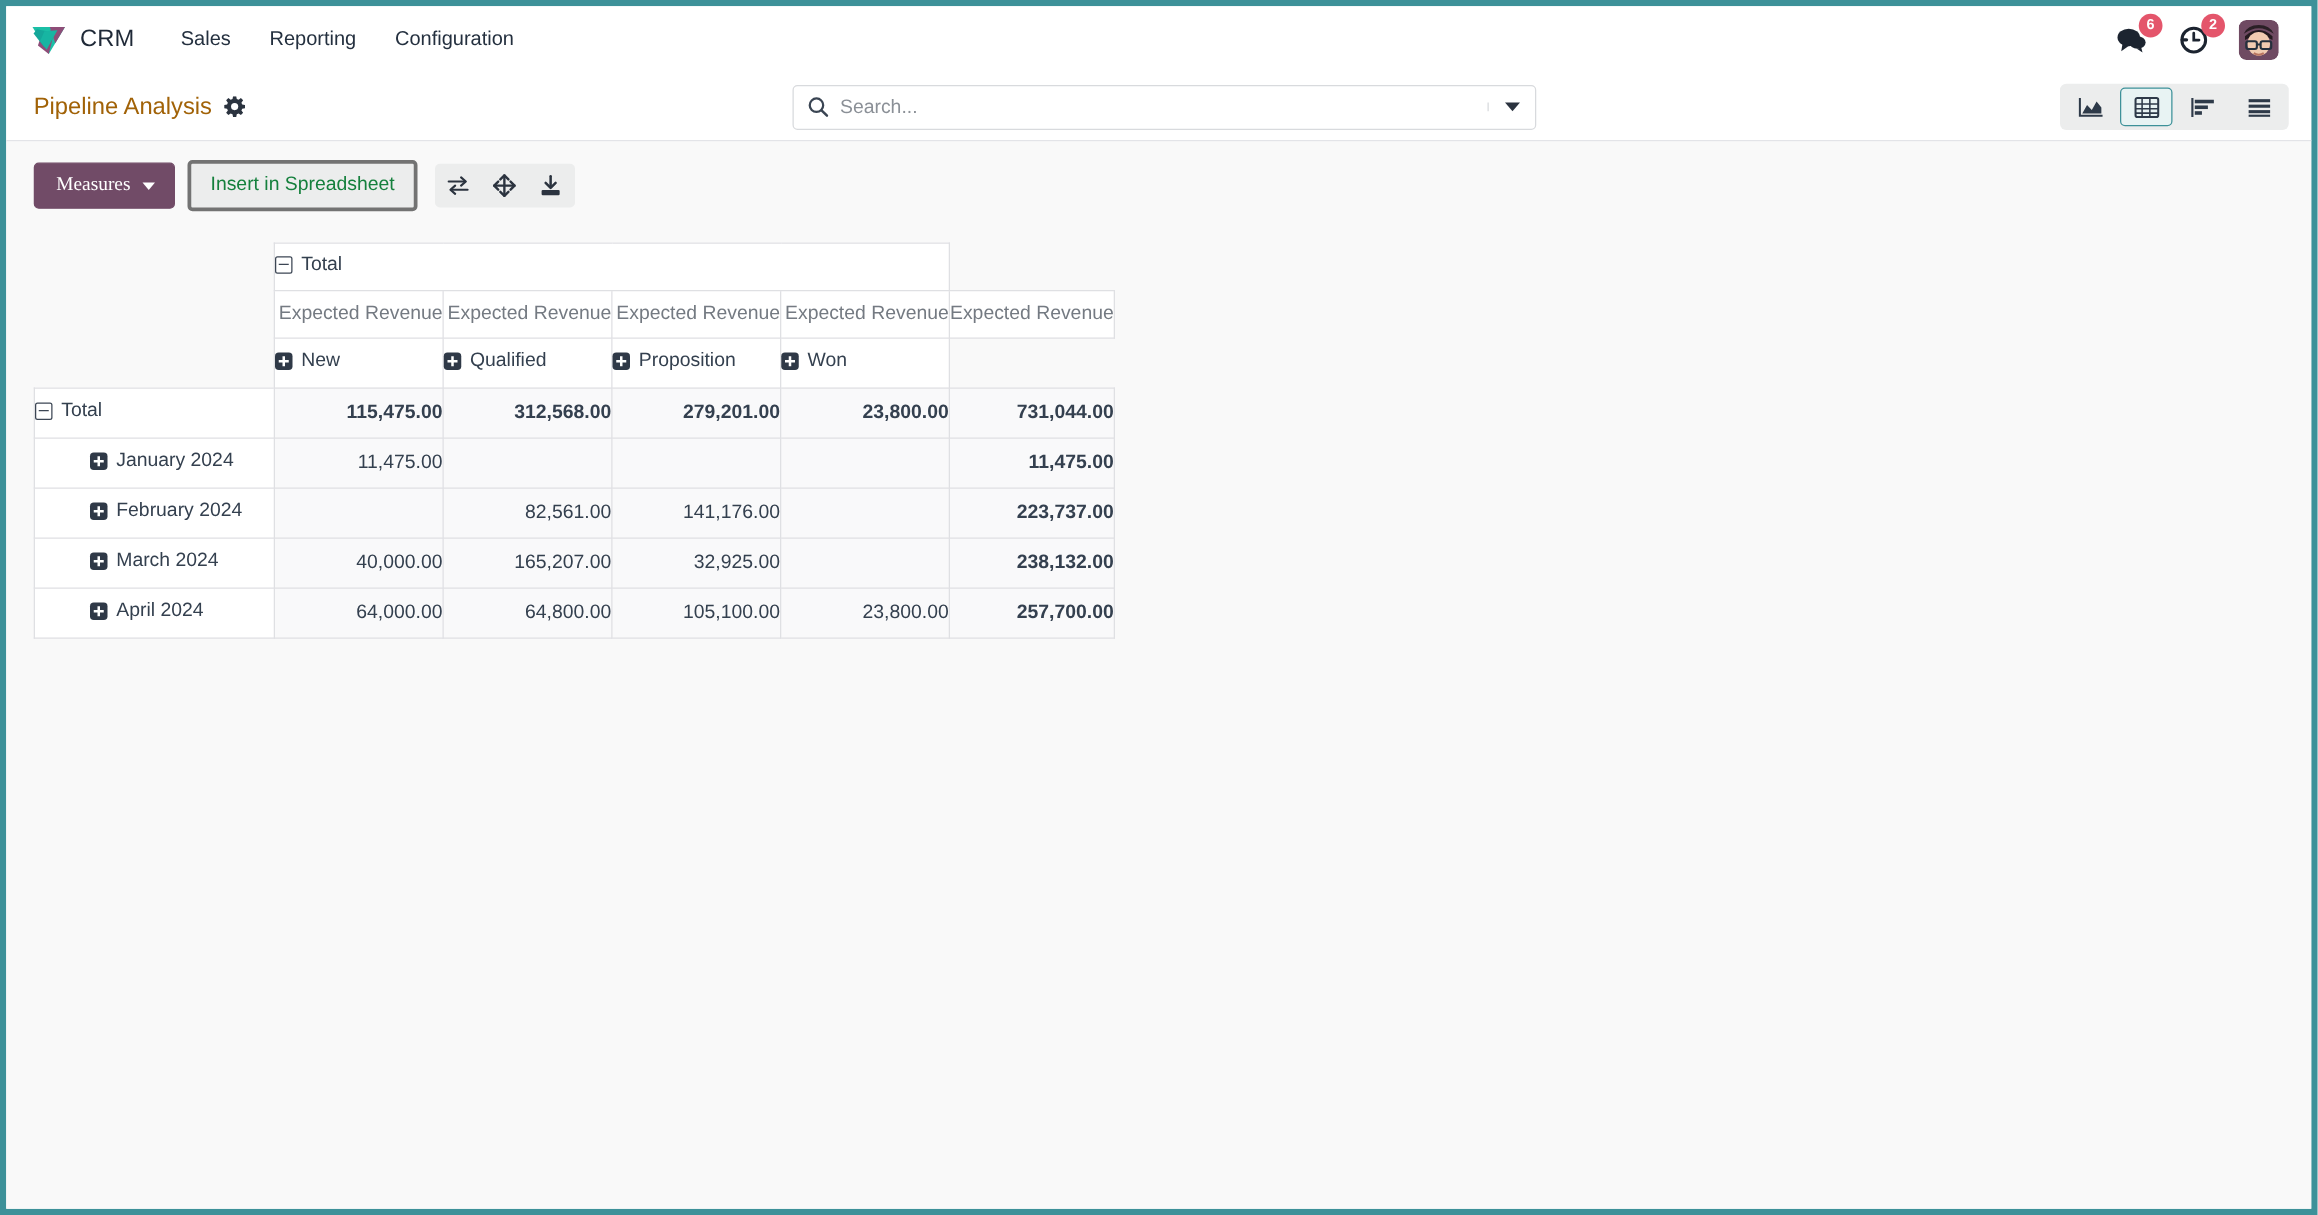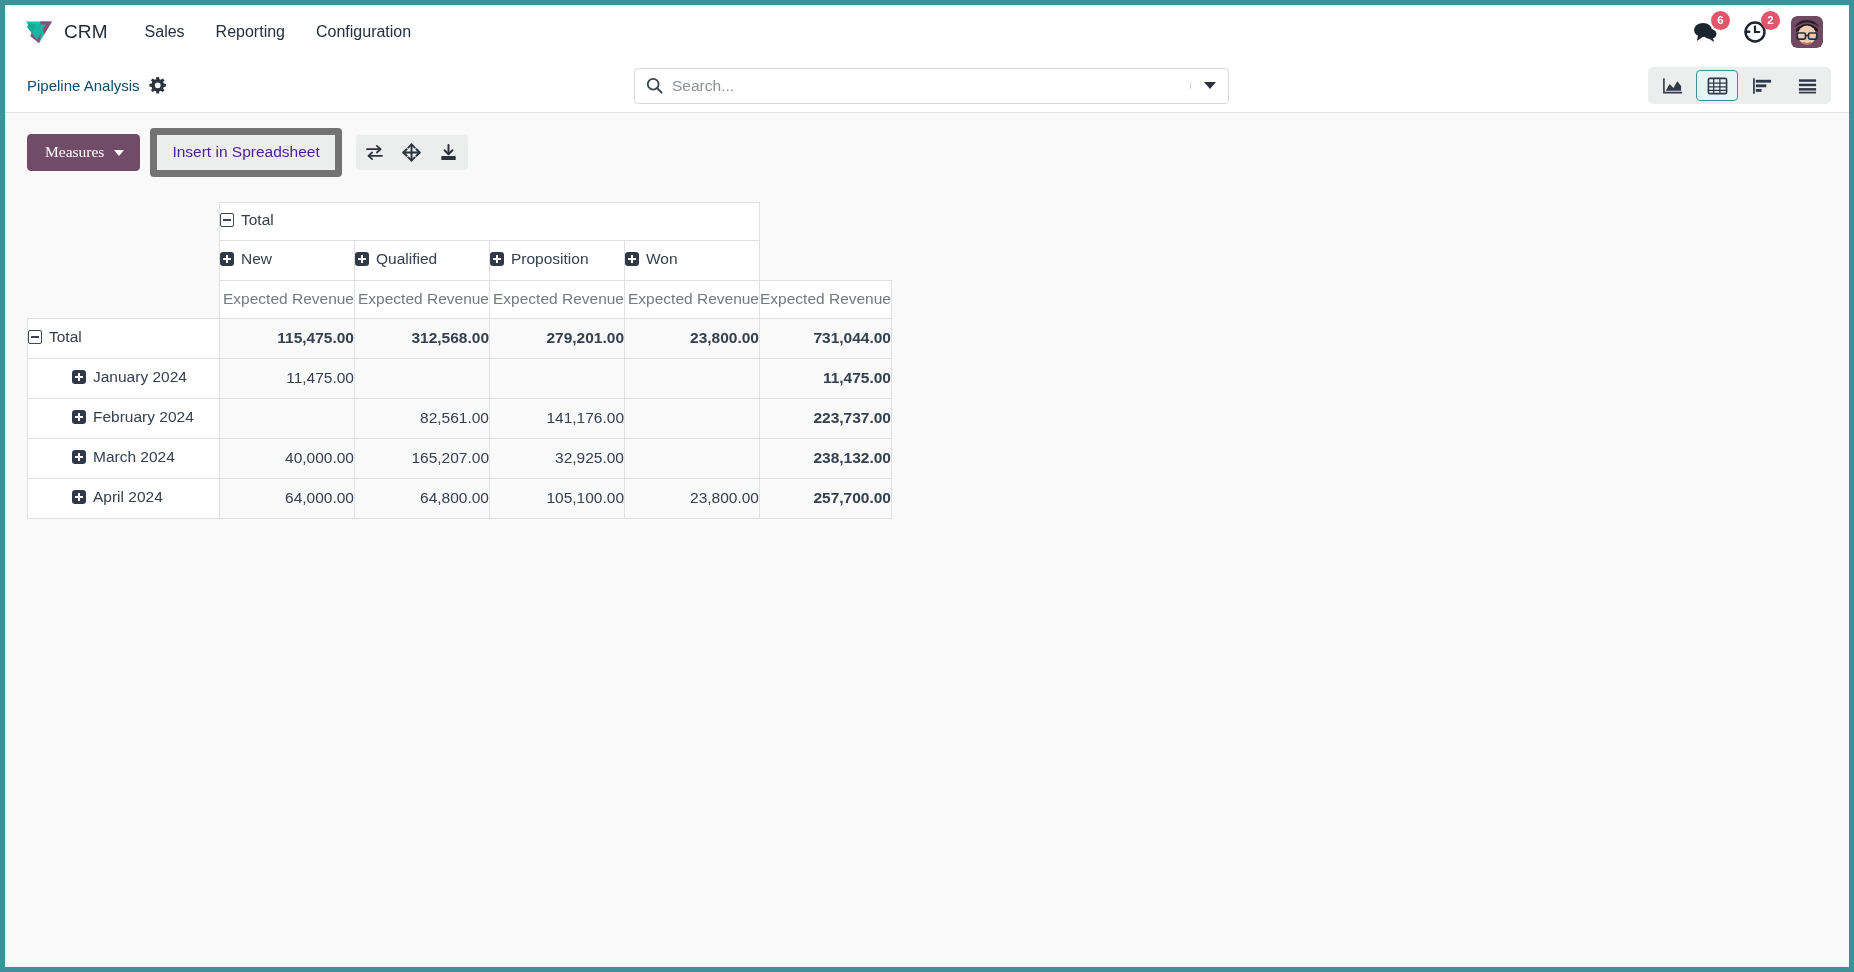--- a/index.html
+++ b/index.html
@@ -117,22 +117,22 @@
   }
 
   .breadcrumb-area {
     display: flex;
     align-items: center;
     gap: 9px;
     min-width: 300px;
   }
 
   .page-title {
-    font-size: 15px;
-    color: #0c4a6e;
+    font-size: 19px;
+    color: #a16207;
   }
 
   .gear-icon { display: flex; align-items: center; cursor: pointer; color: #2b333f; }
 
   .searchview {
     position: absolute;
     left: 629px;
     width: 595px;
     height: 36px;
     display: flex;
@@ -240,22 +240,22 @@
   .btn-measures .caret {
     width: 0; height: 0;
     border-left: 5px solid transparent;
     border-right: 5px solid transparent;
     border-top: 6px solid #ffffff;
     margin-top: 2px;
   }
 
   .btn-secondary {
     background: #eceded;
-    color: #4c1d95;
-    border: 7px solid #737373;
+    color: #15803d;
+    border: 3px solid #737373;
     border-radius: 4px;
     font-size: 15.5px;
     font-family: "Liberation Sans", sans-serif;
     padding: 8px 15px;
     cursor: pointer;
     line-height: 1.2;
     white-space: nowrap;
   }
 
   .icon-btn-group {
@@ -590,62 +590,62 @@
                     <span class="minus-box"></span>
                   </span>
                 <span>Total</span>
               </span>
             </th>
             <th class="noborder-cell"></th>
           </tr>
 
           <tr>
             <th class="corner-blank"></th>
-            <th class="col-header">
-              <span class="hcell-inner">
-                <span class="tog">
-                    <span class="plus-box"></span>
-                  </span>
-                <span>New</span>
-              </span>
-            </th>
-            <th class="col-header">
-              <span class="hcell-inner">
-                <span class="tog">
-                    <span class="plus-box"></span>
-                  </span>
-                <span>Qualified</span>
-              </span>
-            </th>
-            <th class="col-header">
-              <span class="hcell-inner">
-                <span class="tog">
-                    <span class="plus-box"></span>
-                  </span>
-                <span>Proposition</span>
-              </span>
-            </th>
-            <th class="col-header">
-              <span class="hcell-inner">
-                <span class="tog">
-                    <span class="plus-box"></span>
-                  </span>
-                <span>Won</span>
-              </span>
-            </th>
-            <th class="noborder-cell"></th>
-          </tr>
-
-          <tr>
-            <th class="corner-blank"></th>
             <th class="measure-header">Expected Revenue</th>
             <th class="measure-header">Expected Revenue</th>
             <th class="measure-header">Expected Revenue</th>
             <th class="measure-header">Expected Revenue</th>
             <th class="measure-header">Expected Revenue</th>
+          </tr>
+
+          <tr>
+            <th class="corner-blank"></th>
+            <th class="col-header">
+              <span class="hcell-inner">
+                <span class="tog">
+                    <span class="plus-box"></span>
+                  </span>
+                <span>New</span>
+              </span>
+            </th>
+            <th class="col-header">
+              <span class="hcell-inner">
+                <span class="tog">
+                    <span class="plus-box"></span>
+                  </span>
+                <span>Qualified</span>
+              </span>
+            </th>
+            <th class="col-header">
+              <span class="hcell-inner">
+                <span class="tog">
+                    <span class="plus-box"></span>
+                  </span>
+                <span>Proposition</span>
+              </span>
+            </th>
+            <th class="col-header">
+              <span class="hcell-inner">
+                <span class="tog">
+                    <span class="plus-box"></span>
+                  </span>
+                <span>Won</span>
+              </span>
+            </th>
+            <th class="noborder-cell"></th>
           </tr>
 
         </thead>
         <tbody>
 
           <tr class="total-row">
             <td class="row-header">
               <span class="hcell-inner">
                 <span class="tog">
                     <span class="minus-box"></span>

